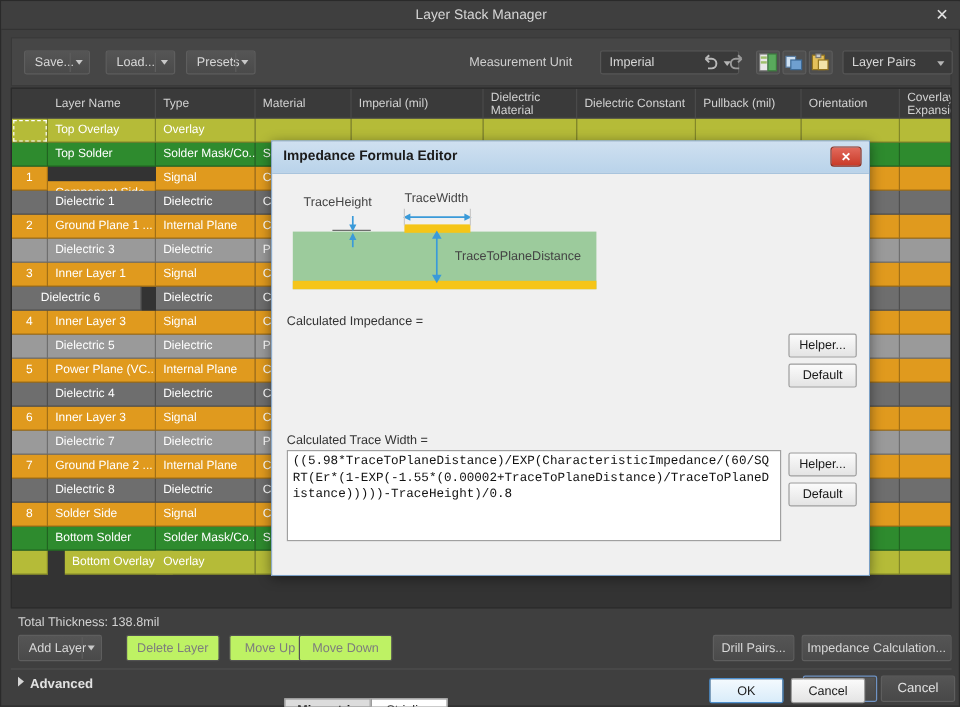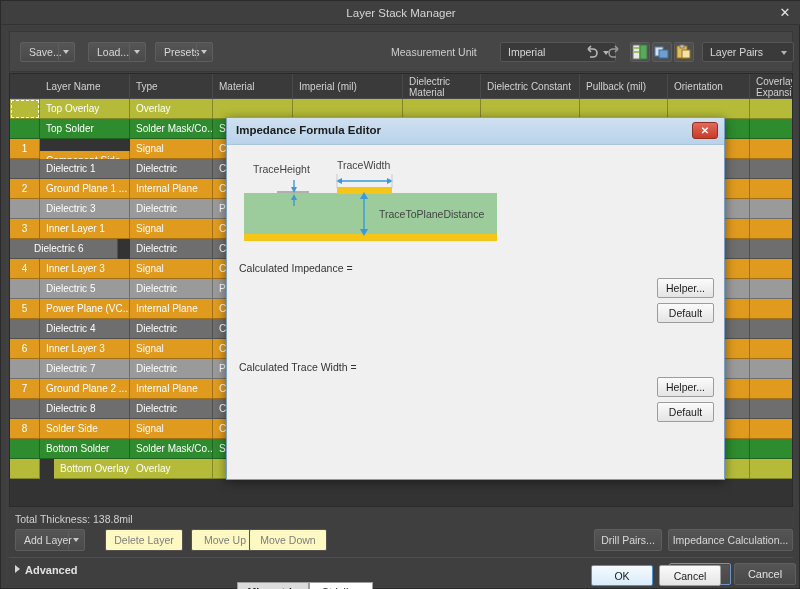--- a/index.html
+++ b/index.html
@@ -138,21 +138,21 @@
   .c-diel-l   { background: #9a9a9a; }
 
   
   #total-thickness {
     position: absolute; left: 14px; top: 512px;
     color: #d2d2d2; font-size: 10.5px;
   }
   #footerbar {
     position: absolute; left: 8px; top: 528px; width: 784px; height: 24px;
   }
-  .btn-dark.disabled { color: #7d7d7d; background: #fef9c3; border-color: #525252; cursor: default; }
+  .btn-dark.disabled { color: #7d7d7d; background: #bef264; border-color: #525252; cursor: default; }
 
   #adv-sep {
     position: absolute; left: 8px; top: 556px; width: 784px; height: 1px; background: #4e4e4e;
   }
   #advanced {
     position: absolute; left: 14px; top: 563px;
     color: #e2e2e2; font-size: 11px; font-weight: bold;
     cursor: pointer; user-select: none;
   }
   #advanced .arrow {
@@ -645,20 +645,21 @@
 
       <div class="flabel" style="left:12px; top:117px;">Calculated Impedance =</div>
       <div class="btn-light" style="left:430px; top:133px;">
         <span>Helper...</span>
       </div>
       <div class="btn-light" style="left:430px; top:158px;">
         <span>Default</span>
       </div>
 
       <div class="flabel" style="left:12px; top:216px;">Calculated Trace Width =</div>
+      <div class="ftext" style="left:12px; top:230px; width:412px; height:76px;">((5.98*TraceToPlaneDistance)/EXP(CharacteristicImpedance/(60/SQRT(Er*(1-EXP(-1.55*(0.00002+TraceToPlaneDistance)/TraceToPlaneDistance)))))-TraceHeight)/0.8</div>
       <div class="btn-light" style="left:430px; top:232px;">
         <span>Helper...</span>
       </div>
       <div class="btn-light" style="left:430px; top:257px;">
         <span>Default</span>
       </div>
 
       <div id="tabstrip">
         <div class="tab active" style="left:0; width:72px;">
           <span>Microstrip</span>

